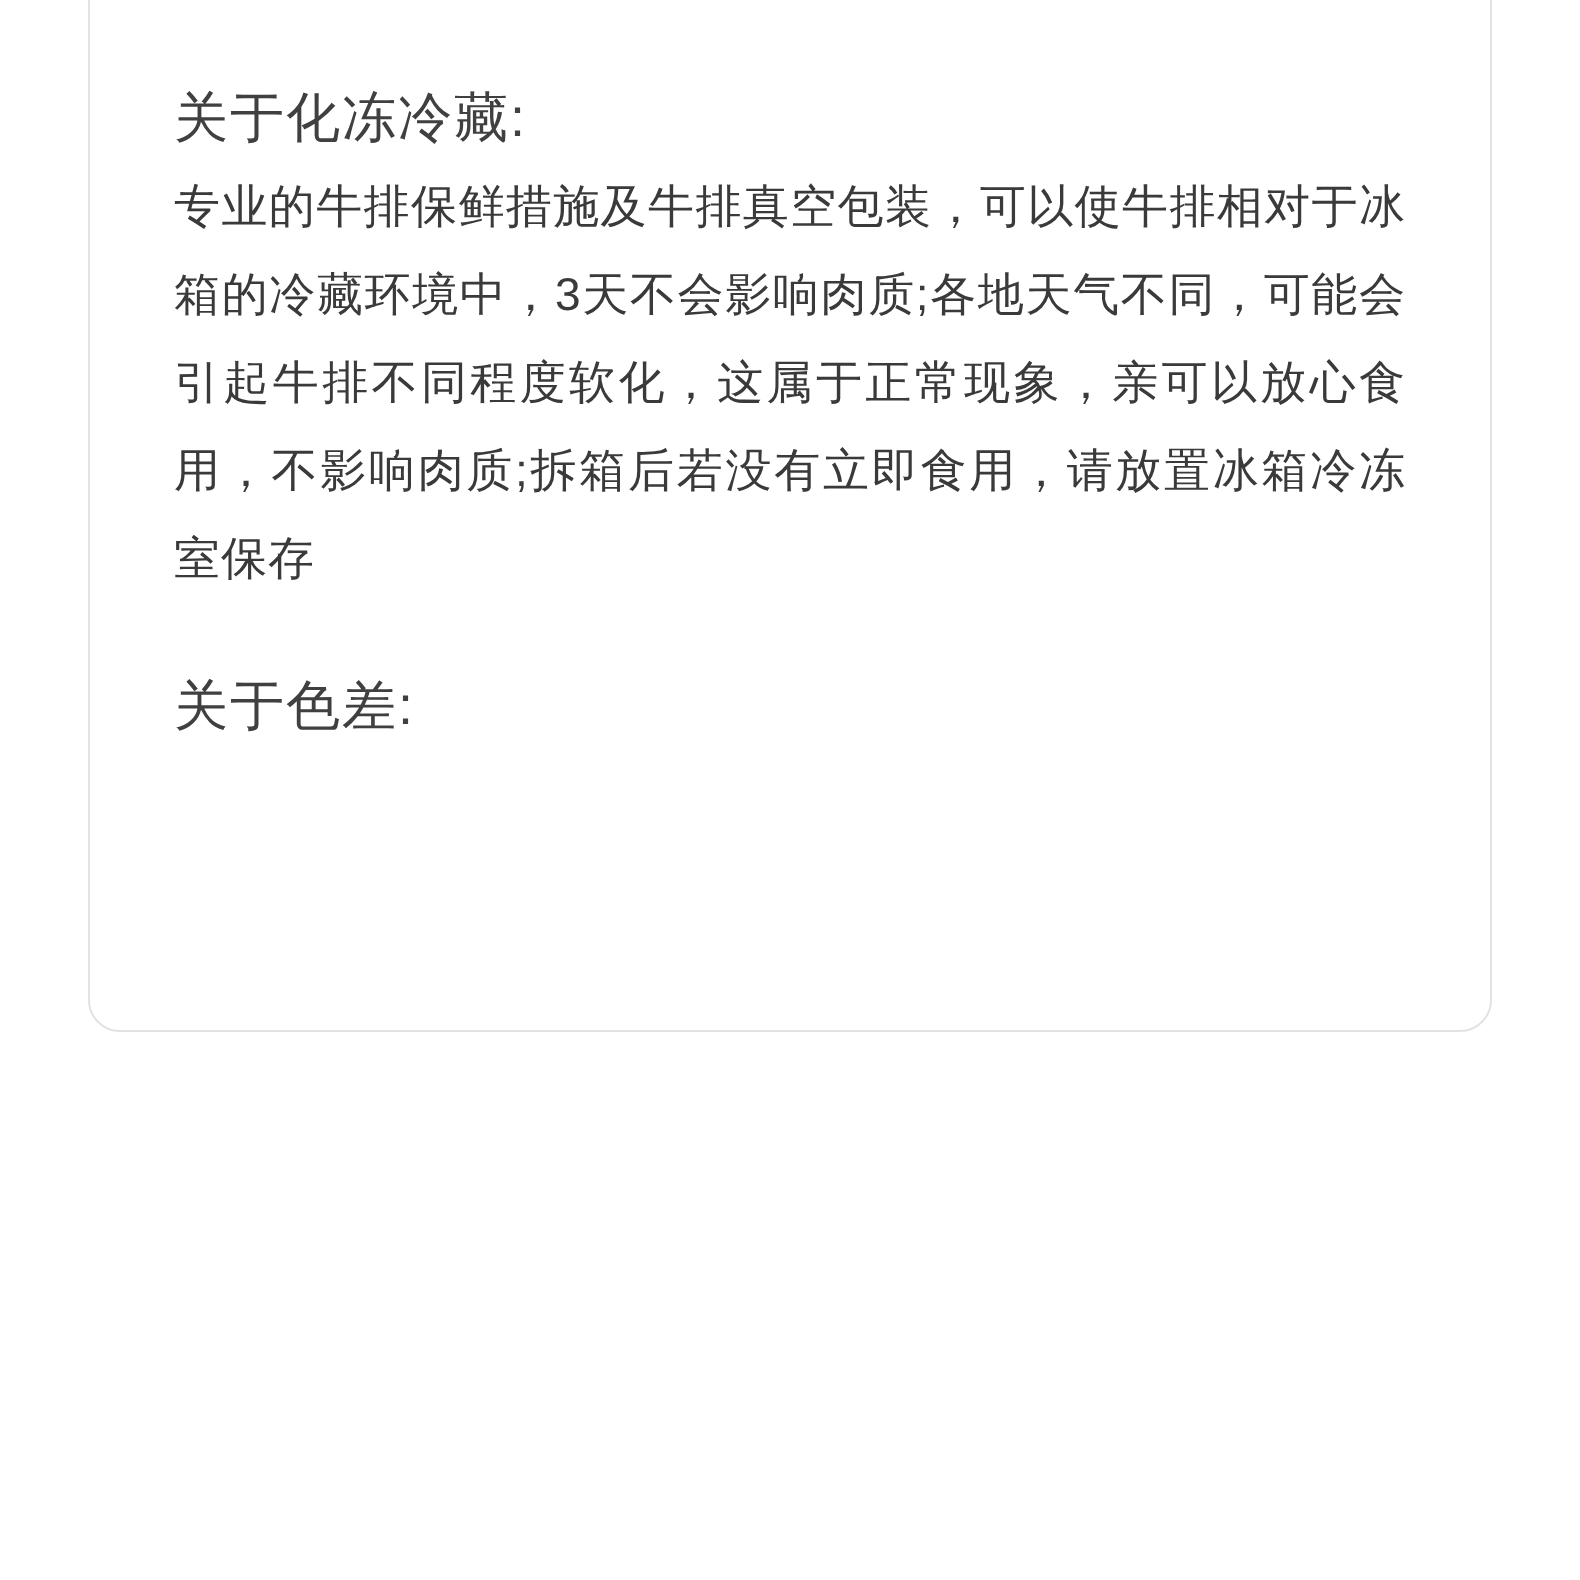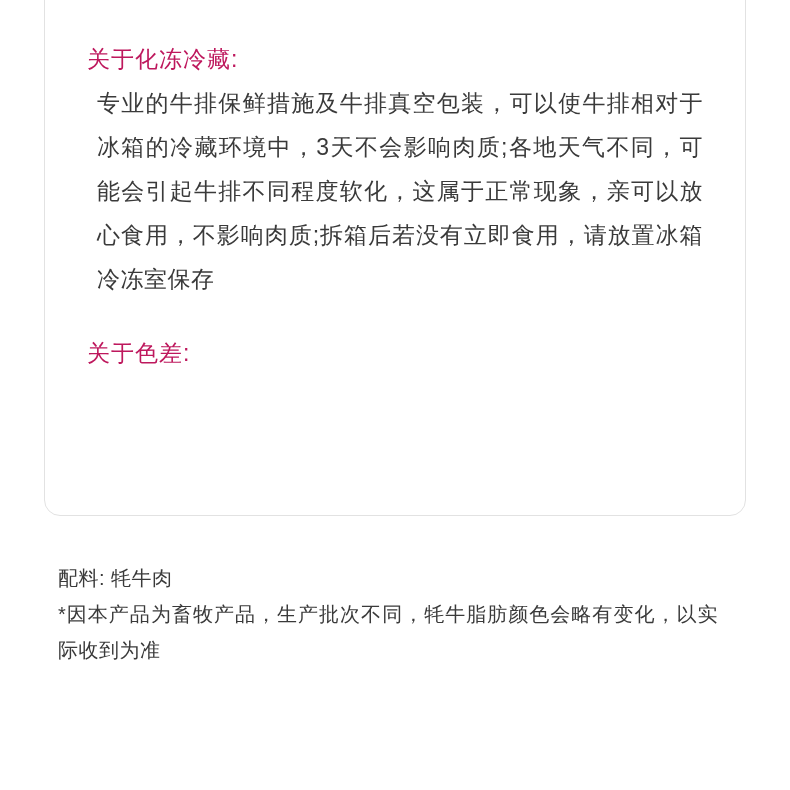--- a/index.html
+++ b/index.html
@@ -42,32 +42,31 @@
     color: #3a3a3a;
     white-space: nowrap;
     overflow: hidden;
     height: 42px;
   }
 
   .section {
     margin-top: 30px;
   }
   .section-title {
-    font-size: 23px;
+    font-size: 27px;
     line-height: 44px;
     letter-spacing: 1px;
-    color: #be185d;
+    color: #404040;
   }
   .section-body {
     font-size: 23px;
     line-height: 44px;
     letter-spacing: 0.5px;
     color: #3a3a3a;
     text-align: justify;
-    margin-left: 10px;
   }
 
   .footer {
     position: absolute;
     left: 58px;
     top: 560px;
     width: 660px;
   }
   .footer-line {
     font-size: 20px;
@@ -96,18 +95,14 @@
       <div class="section-title">关于化冻冷藏:</div>
       <div class="section-body">专业的牛排保鲜措施及牛排真空包装，可以使牛排相对于冰箱的冷藏环境中，3天不会影响肉质;各地天气不同，可能会引起牛排不同程度软化，这属于正常现象，亲可以放心食用，不影响肉质;拆箱后若没有立即食用，请放置冰箱冷冻室保存</div>
     </div>
 
     <div class="section">
       <div class="section-title">关于色差:</div>
     </div>
 
   </div>
 
-  <div class="footer">
-    <div class="footer-line">配料: 牦牛肉</div>
-    <div class="footer-note">*因本产品为畜牧产品，生产批次不同，牦牛脂肪颜色会略有变化，以实际收到为准</div>
-  </div>
 
 </div>
 
 </body></html>

